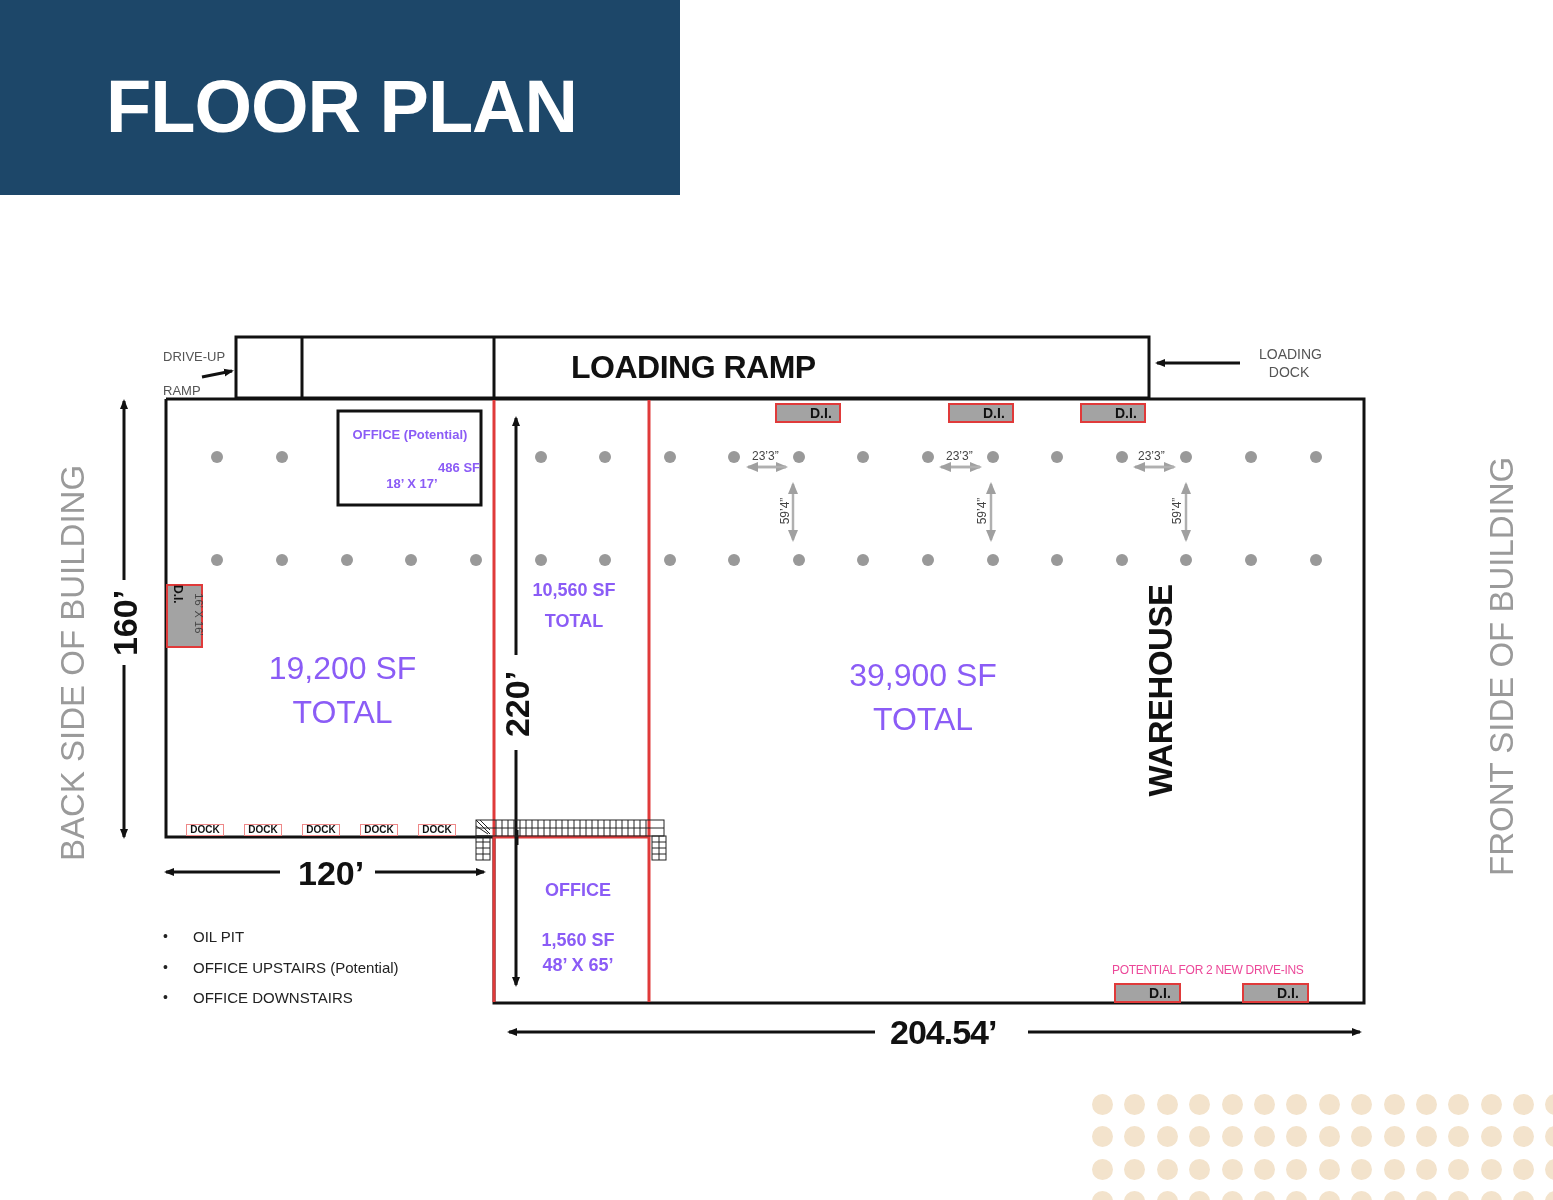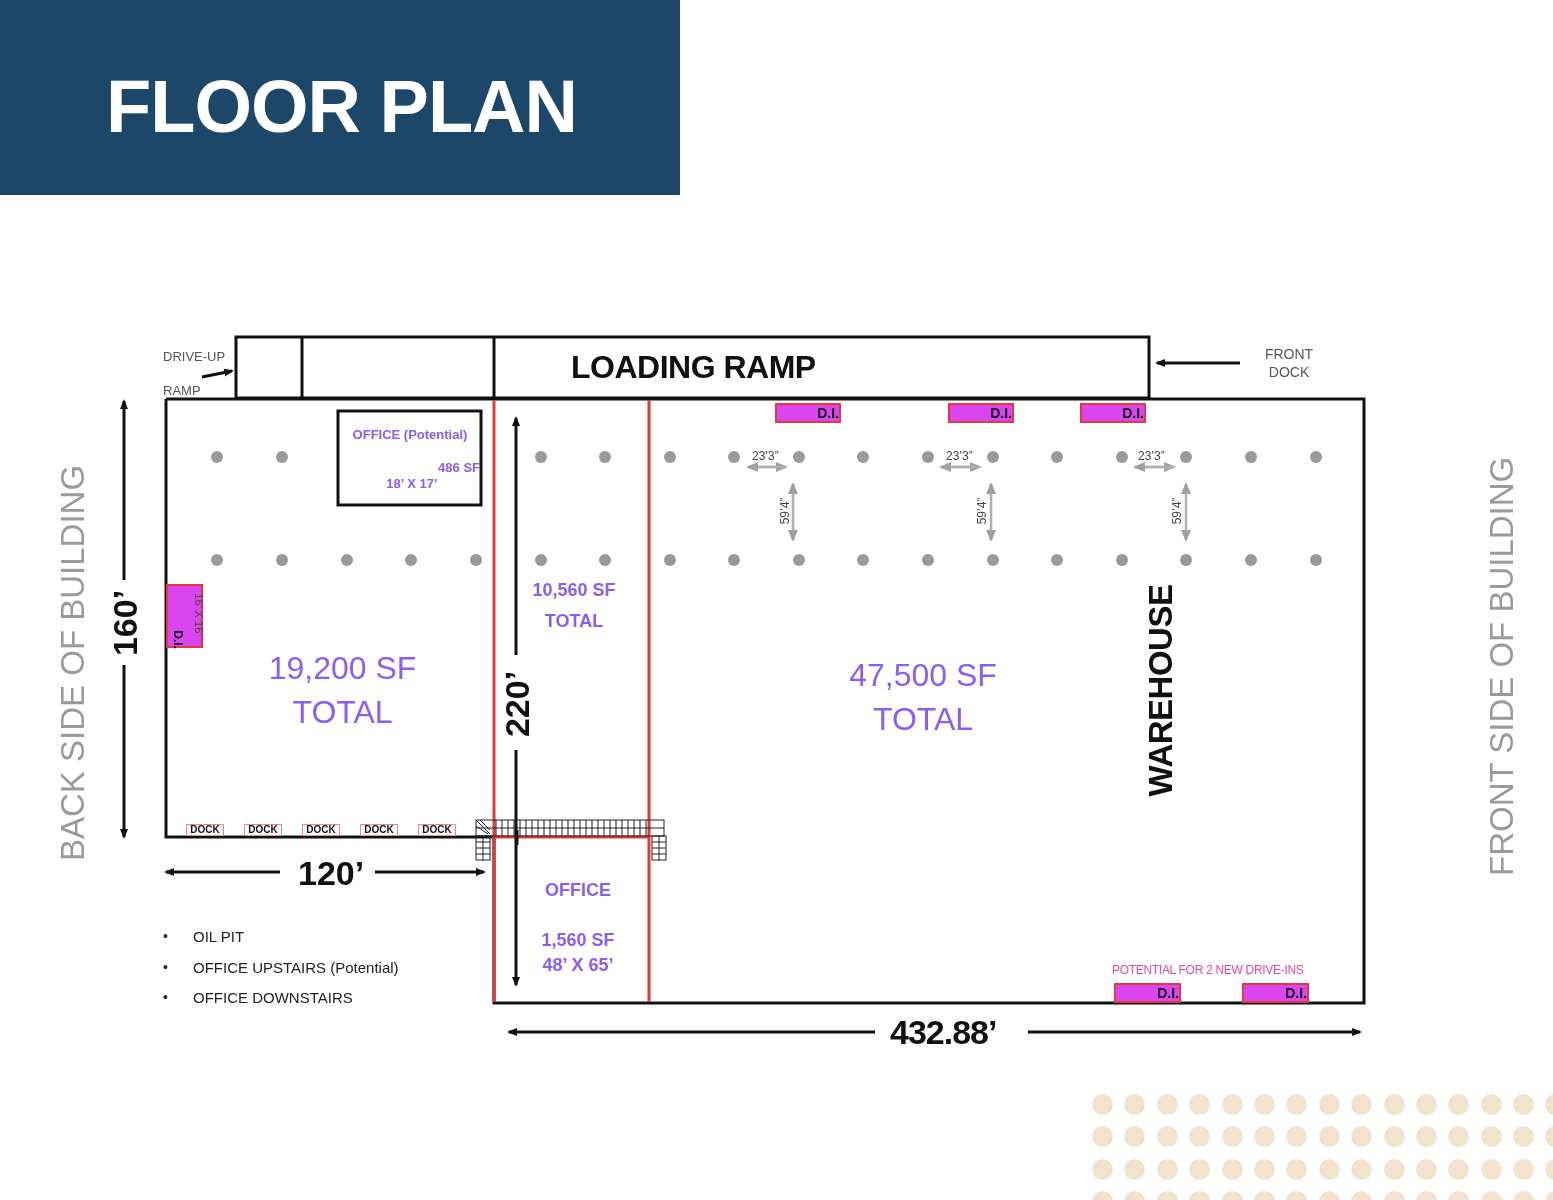--- a/index.html
+++ b/index.html
@@ -11,21 +11,21 @@
   .lbl { white-space:nowrap; line-height:1; }
   .red { color:#8b5cf6; font-weight:700; text-align:center; }
   .blk { color:#111111; font-weight:700; }
   .gray-light { color:#9a9a9a; }
   .small-gray { color:#555555; font-size:13px; }
   .rot-left { transform-origin:center center; transform:rotate(-90deg); }
   .rot-right { transform-origin:center center; transform:rotate(90deg); }
   .bullets { left:163px; top:928px; font-size:15px; color:#222; }
   .bullets .item { height:30.5px; display:flex; align-items:flex-start; }
   .bullets .dot { width:30px; font-size:14px; }
-  .di-box { border:2px solid #E03A3A; background:#d946ef; color:#111; font-weight:700; font-size:14px; text-align:right; box-sizing:border-box;padding-left:33px; }
+  .di-box { border:2px solid #E03A3A; background:#a3a3a3; color:#111; font-weight:700; font-size:14px; text-align:left; box-sizing:border-box;padding-left:33px; }
   .dock { border:1px solid #E88; color:#111; font-weight:700; font-size:10px; text-align:center; box-sizing:border-box; background:#fff; line-height:10px; }
   .pattern-dot { width:21px; height:21px; border-radius:50%; background:#F3E3CC; }
 </style>
 </head>
 <body>
 
 <div class="abs header-band"></div>
 <div class="abs header-title lbl">FLOOR PLAN</div>
 
 <svg class="abs plan-svg" width="1553" height="1200">
@@ -172,21 +172,21 @@
     <line x1="476" y1="826" x2="488" y2="834"></line>
   </g>
 </svg>
 
 <div class="abs lbl small-gray" style="left:163px;top:350px;font-size:13px;">
   <div>DRIVE-UP</div>
   <div style="margin-top:21px;">RAMP</div>
 </div>
 <div class="abs lbl blk" style="left:571px;top:351px;font-size:32px;letter-spacing:-0.5px;">LOADING RAMP</div>
 <div class="abs lbl small-gray" style="left:1259px;top:347px;width:60px;text-align:center;font-size:14px;">
-  <div>FRONT</div>
+  <div>LOADING</div>
   <div style="margin-top:4px;">DOCK</div>
 </div>
 
 <div class="abs di-box" style="left:775px;top:403px;width:66px;height:20px;line-height:17px;">D.I.</div>
 <div class="abs di-box" style="left:948px;top:403px;width:66px;height:20px;line-height:17px;">D.I.</div>
 <div class="abs di-box" style="left:1080px;top:403px;width:66px;height:20px;line-height:17px;">D.I.</div>
 
 <div class="abs lbl" style="left:752px;top:450px;font-size:12px;color:#444;">23’3”</div>
 <div class="abs lbl" style="left:946px;top:450px;font-size:12px;color:#444;">23’3”</div>
 <div class="abs lbl" style="left:1138px;top:450px;font-size:12px;color:#444;">23’3”</div>
@@ -202,42 +202,42 @@
   <div class="rot-right" style="position:absolute;left:-22px;top:24px;width:64px;font-size:12px;">D.I.</div>
 </div>
 <div class="abs lbl rot-right" style="left:163px;top:609px;width:70px;text-align:center;font-size:11px;color:#444;">16’ X 16’</div>
 
 <div class="abs red lbl" style="left:230px;top:652px;width:225px;font-size:32px;font-weight:500;">19,200 SF</div>
 <div class="abs red lbl" style="left:230px;top:696px;width:225px;font-size:32px;font-weight:500;">TOTAL</div>
 
 <div class="abs red lbl" style="left:520px;top:581px;width:108px;font-size:18px;">10,560 SF</div>
 <div class="abs red lbl" style="left:520px;top:612px;width:108px;font-size:18px;">TOTAL</div>
 
-<div class="abs red lbl" style="left:808px;top:659px;width:230px;font-size:32px;font-weight:500;">47,500 SF</div>
+<div class="abs red lbl" style="left:808px;top:659px;width:230px;font-size:32px;font-weight:500;">39,900 SF</div>
 <div class="abs red lbl" style="left:808px;top:703px;width:230px;font-size:32px;font-weight:500;">TOTAL</div>
 <div class="abs lbl blk rot-left" style="left:1050px;top:674px;width:220px;text-align:center;font-size:33px;letter-spacing:-0.5px;">WAREHOUSE</div>
 
 <div class="abs red lbl" style="left:520px;top:881px;width:116px;font-size:18px;">OFFICE</div>
 <div class="abs red lbl" style="left:520px;top:931px;width:116px;font-size:18px;">1,560 SF</div>
 <div class="abs red lbl" style="left:520px;top:956px;width:116px;font-size:18px;">48’ X 65’</div>
 
 <div class="abs dock" style="left:186px;top:824px;width:38px;height:12px;">DOCK</div>
 <div class="abs dock" style="left:244px;top:824px;width:38px;height:12px;">DOCK</div>
 <div class="abs dock" style="left:302px;top:824px;width:38px;height:12px;">DOCK</div>
 <div class="abs dock" style="left:360px;top:824px;width:38px;height:12px;">DOCK</div>
 <div class="abs dock" style="left:418px;top:824px;width:38px;height:12px;">DOCK</div>
 
 <div class="abs lbl" style="left:1112px;top:964px;font-size:12px;color:#ec4899;letter-spacing:-0.3px;">POTENTIAL FOR 2 NEW DRIVE-INS</div>
 <div class="abs di-box" style="left:1114px;top:983px;width:67px;height:20px;line-height:17px;">D.I.</div>
 <div class="abs di-box" style="left:1242px;top:983px;width:67px;height:20px;line-height:17px;">D.I.</div>
 
 <div class="abs lbl blk rot-left" style="left:90px;top:606px;width:70px;text-align:center;font-size:34px;">160’</div>
 <div class="abs lbl blk rot-left" style="left:482px;top:687px;width:70px;text-align:center;font-size:34px;">220’</div>
 <div class="abs lbl blk" style="left:298px;top:856px;font-size:34px;">120’</div>
-<div class="abs lbl blk" style="left:890px;top:1015px;font-size:34px;letter-spacing:-1px;">432.88’</div>
+<div class="abs lbl blk" style="left:890px;top:1015px;font-size:34px;letter-spacing:-1px;">204.54’</div>
 
 <div class="abs lbl gray-light rot-left" style="left:-120px;top:652px;width:385px;text-align:center;font-size:33px;">BACK SIDE OF BUILDING</div>
 <div class="abs lbl gray-light rot-left" style="left:1294px;top:652px;width:415px;text-align:center;font-size:33px;">FRONT SIDE OF BUILDING</div>
 
 <div class="abs bullets">
   <div class="item">
       <span class="dot">•</span>
       <span>OIL PIT</span>
     </div>
   <div class="item">

